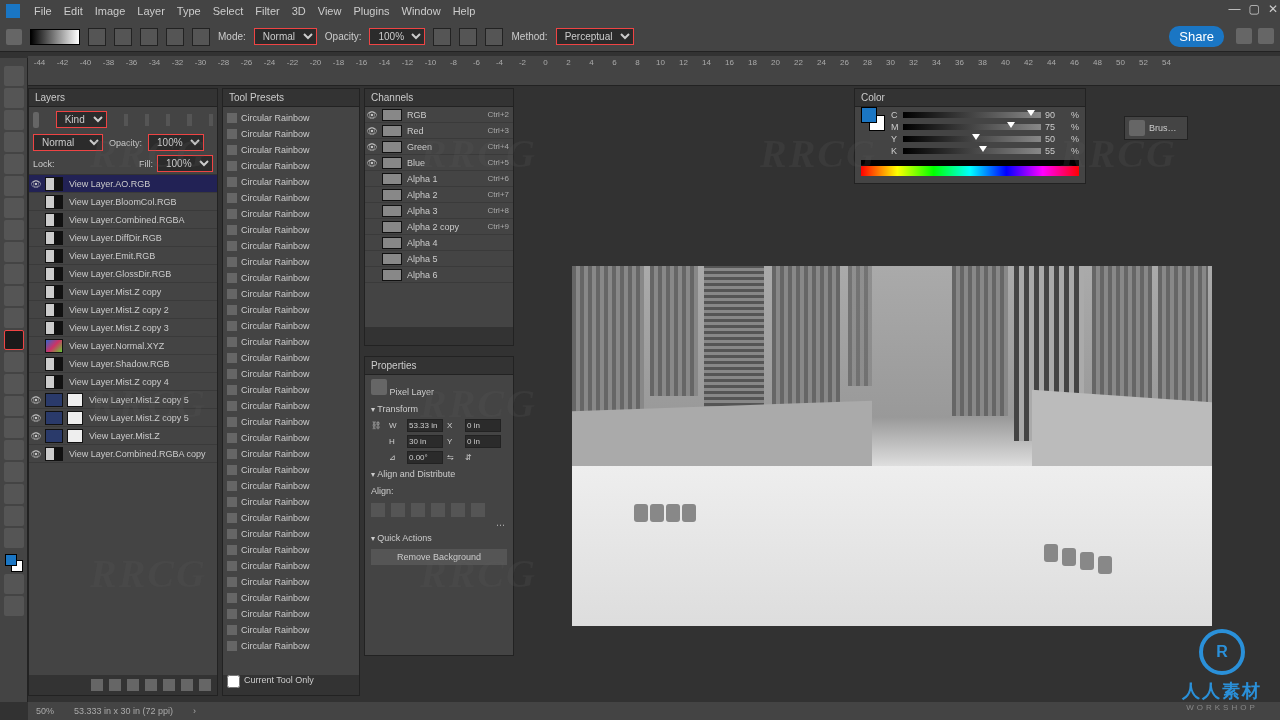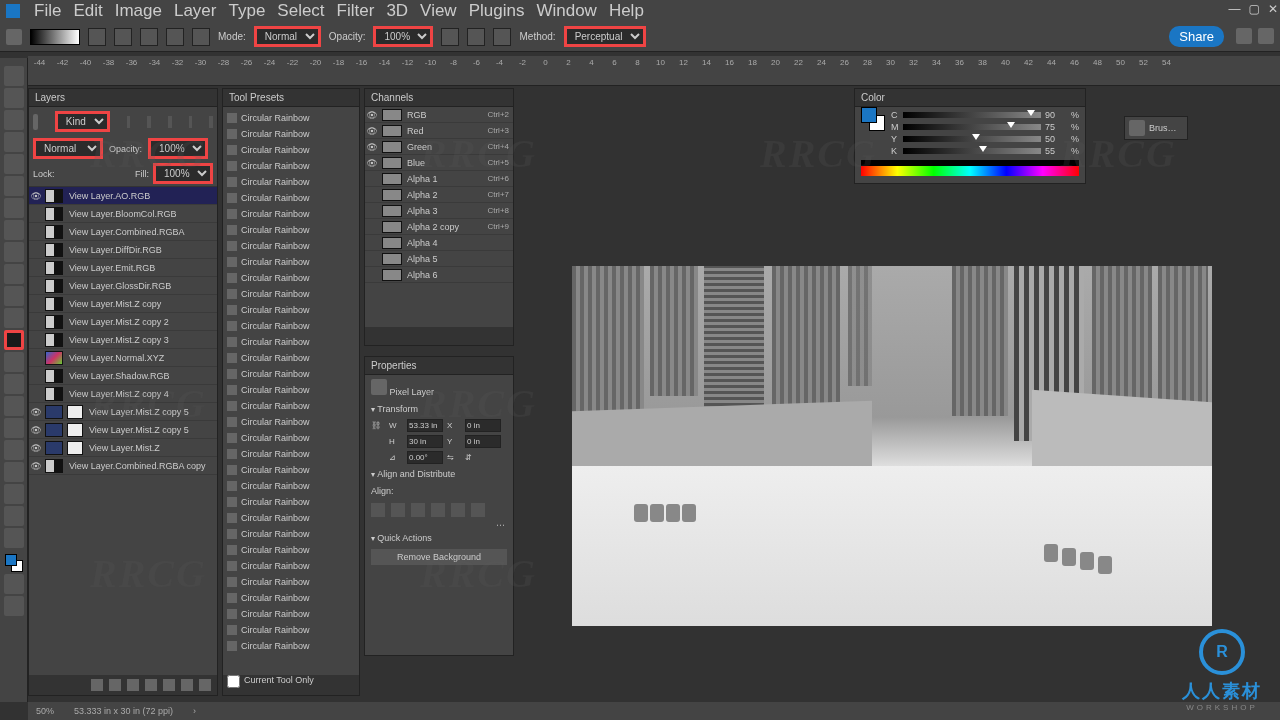--- a/index.html
+++ b/index.html
@@ -1,23 +1,23 @@
 <!DOCTYPE html>
 <html><head>
 <meta charset="utf-8">
 <style>
 * { margin: 0; padding: 0; box-sizing: border-box; font-family: "Segoe UI", Arial, sans-serif; }
 body { background: #323232; color: #ccc; width: 1280px; height: 720px; overflow: hidden; position: relative; font-size: 10px; }
-.menubar { height: 22px; background: #444; display: flex; align-items: center; padding: 0 6px; gap: 14px; font-size: 17px; }
+.menubar { height: 22px; background: #444; display: flex; align-items: center; padding: 0 6px; gap: 14px; font-size: 11px; }
 .menubar .logo { width: 14px; height: 14px; background: #1a76c4; }
 .win-ctrl { position: absolute; right: 2px; top: 2px; display: flex; gap: 8px; font-size: 12px; }
 .optbar { height: 30px; background: #444; display: flex; align-items: center; padding: 0 6px; gap: 8px; border-bottom: 1px solid #222; }
 .ic { width: 16px; height: 16px; background: #666; border-radius: 2px; display: inline-block; }
 .swatch { width: 50px; height: 16px; background: linear-gradient(90deg,#000,#fff); border: 1px solid #000; }
-.sel { background: #2b2b2b; color: #ccc; border: 3px solid #ef4444; font-size: 10px; padding: 1px 4px; }
+.sel { background: #2b2b2b; color: #ccc; border: 1px solid #ef4444; font-size: 10px; padding: 1px 4px; }
 .ibtn { width: 18px; height: 18px; background: #555; border: 1px solid #222; }
 .btn-share { position: absolute; right: 56px; top: 26px; background: #1a76c4; color: #fff; font-size: 13px; padding: 3px 10px; border-radius: 10px; }
 .rt-ic { position: absolute; right: 6px; top: 28px; display: flex; gap: 6px; }
 .tabs { height: 20px; background: #323232; display: flex; align-items: center; padding-left: 28px; font-size: 9px; color: #aaa; gap: 14px; }
 .tab { padding: 2px 4px; }
 .tab.active { color: #eee; }
 .ruler-h { position: absolute; left: 28px; top: 56px; right: 0; height: 30px; background: #444; border-bottom: 1px solid #222; overflow: hidden; }
 .ruler-h .rn { display: inline-block; width: 23px; text-align: center; font-size: 8px; color: #aaa; }
 .toolbar { position: absolute; left: 0; top: 58px; width: 28px; background: #444; bottom: 18px; border-right: 1px solid #222; padding-top: 6px; }
 .toolbar .tb { width: 20px; height: 20px; margin: 2px 4px; background: #555; border-radius: 2px; }

